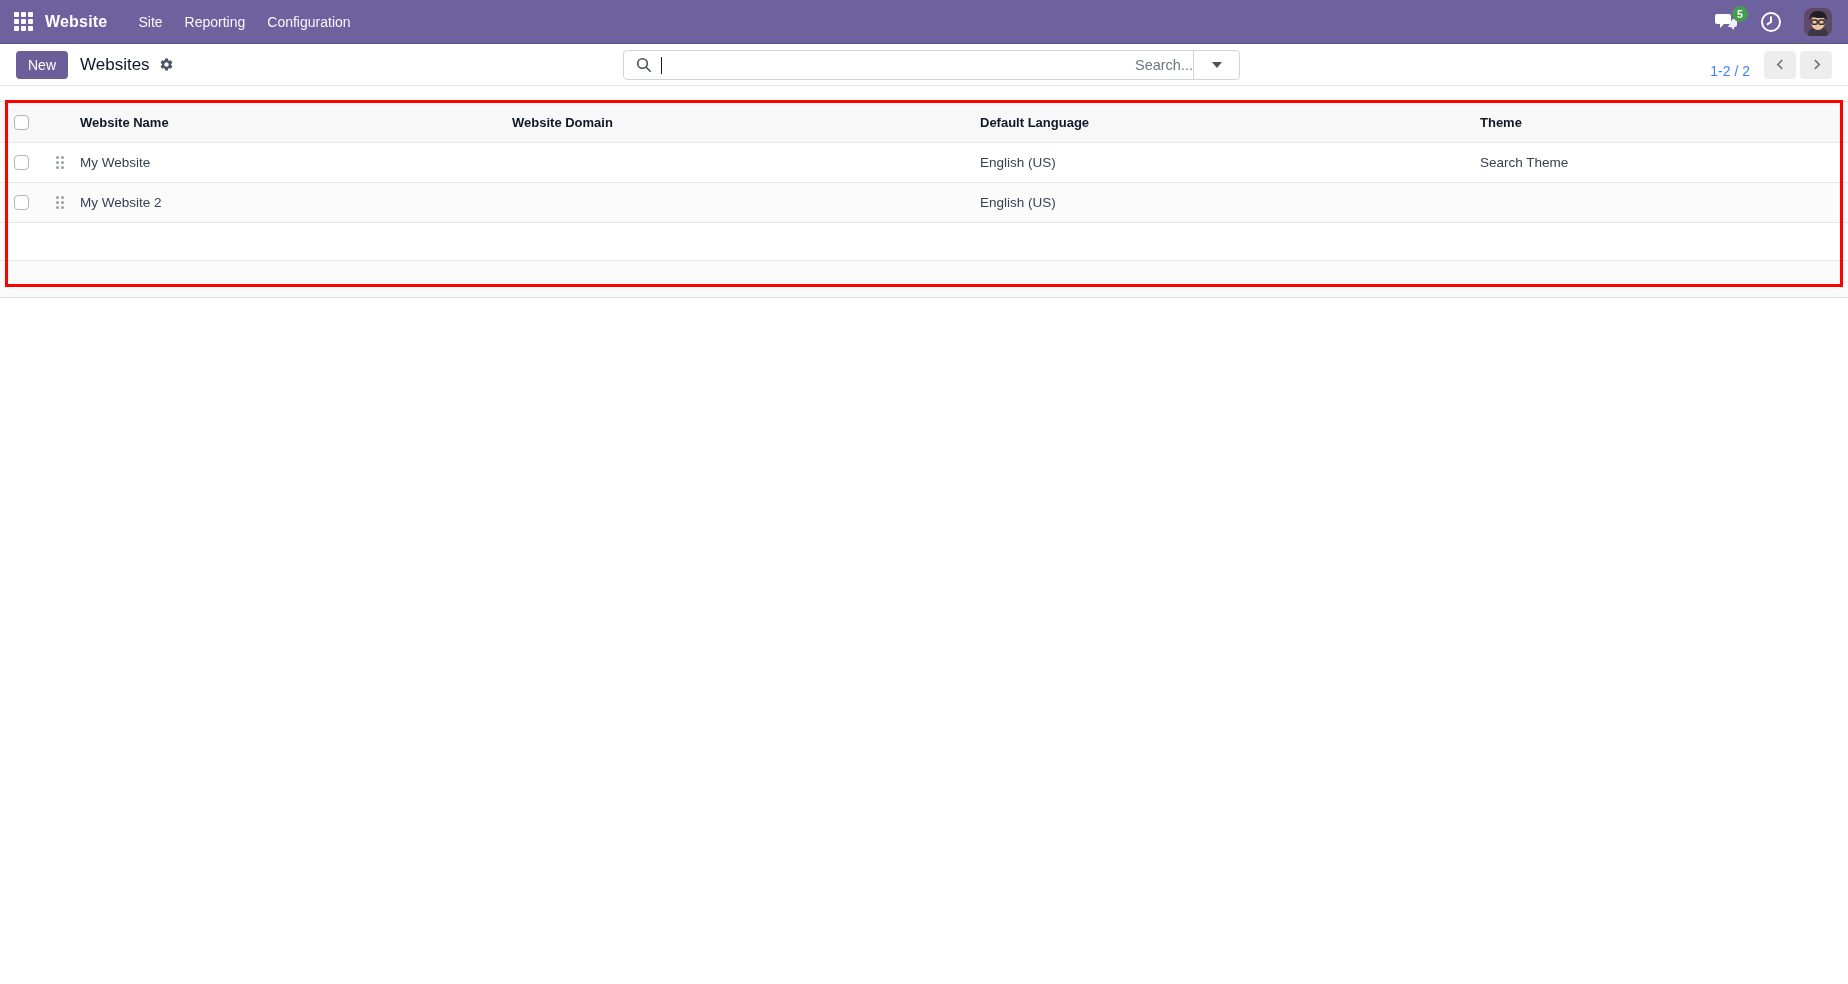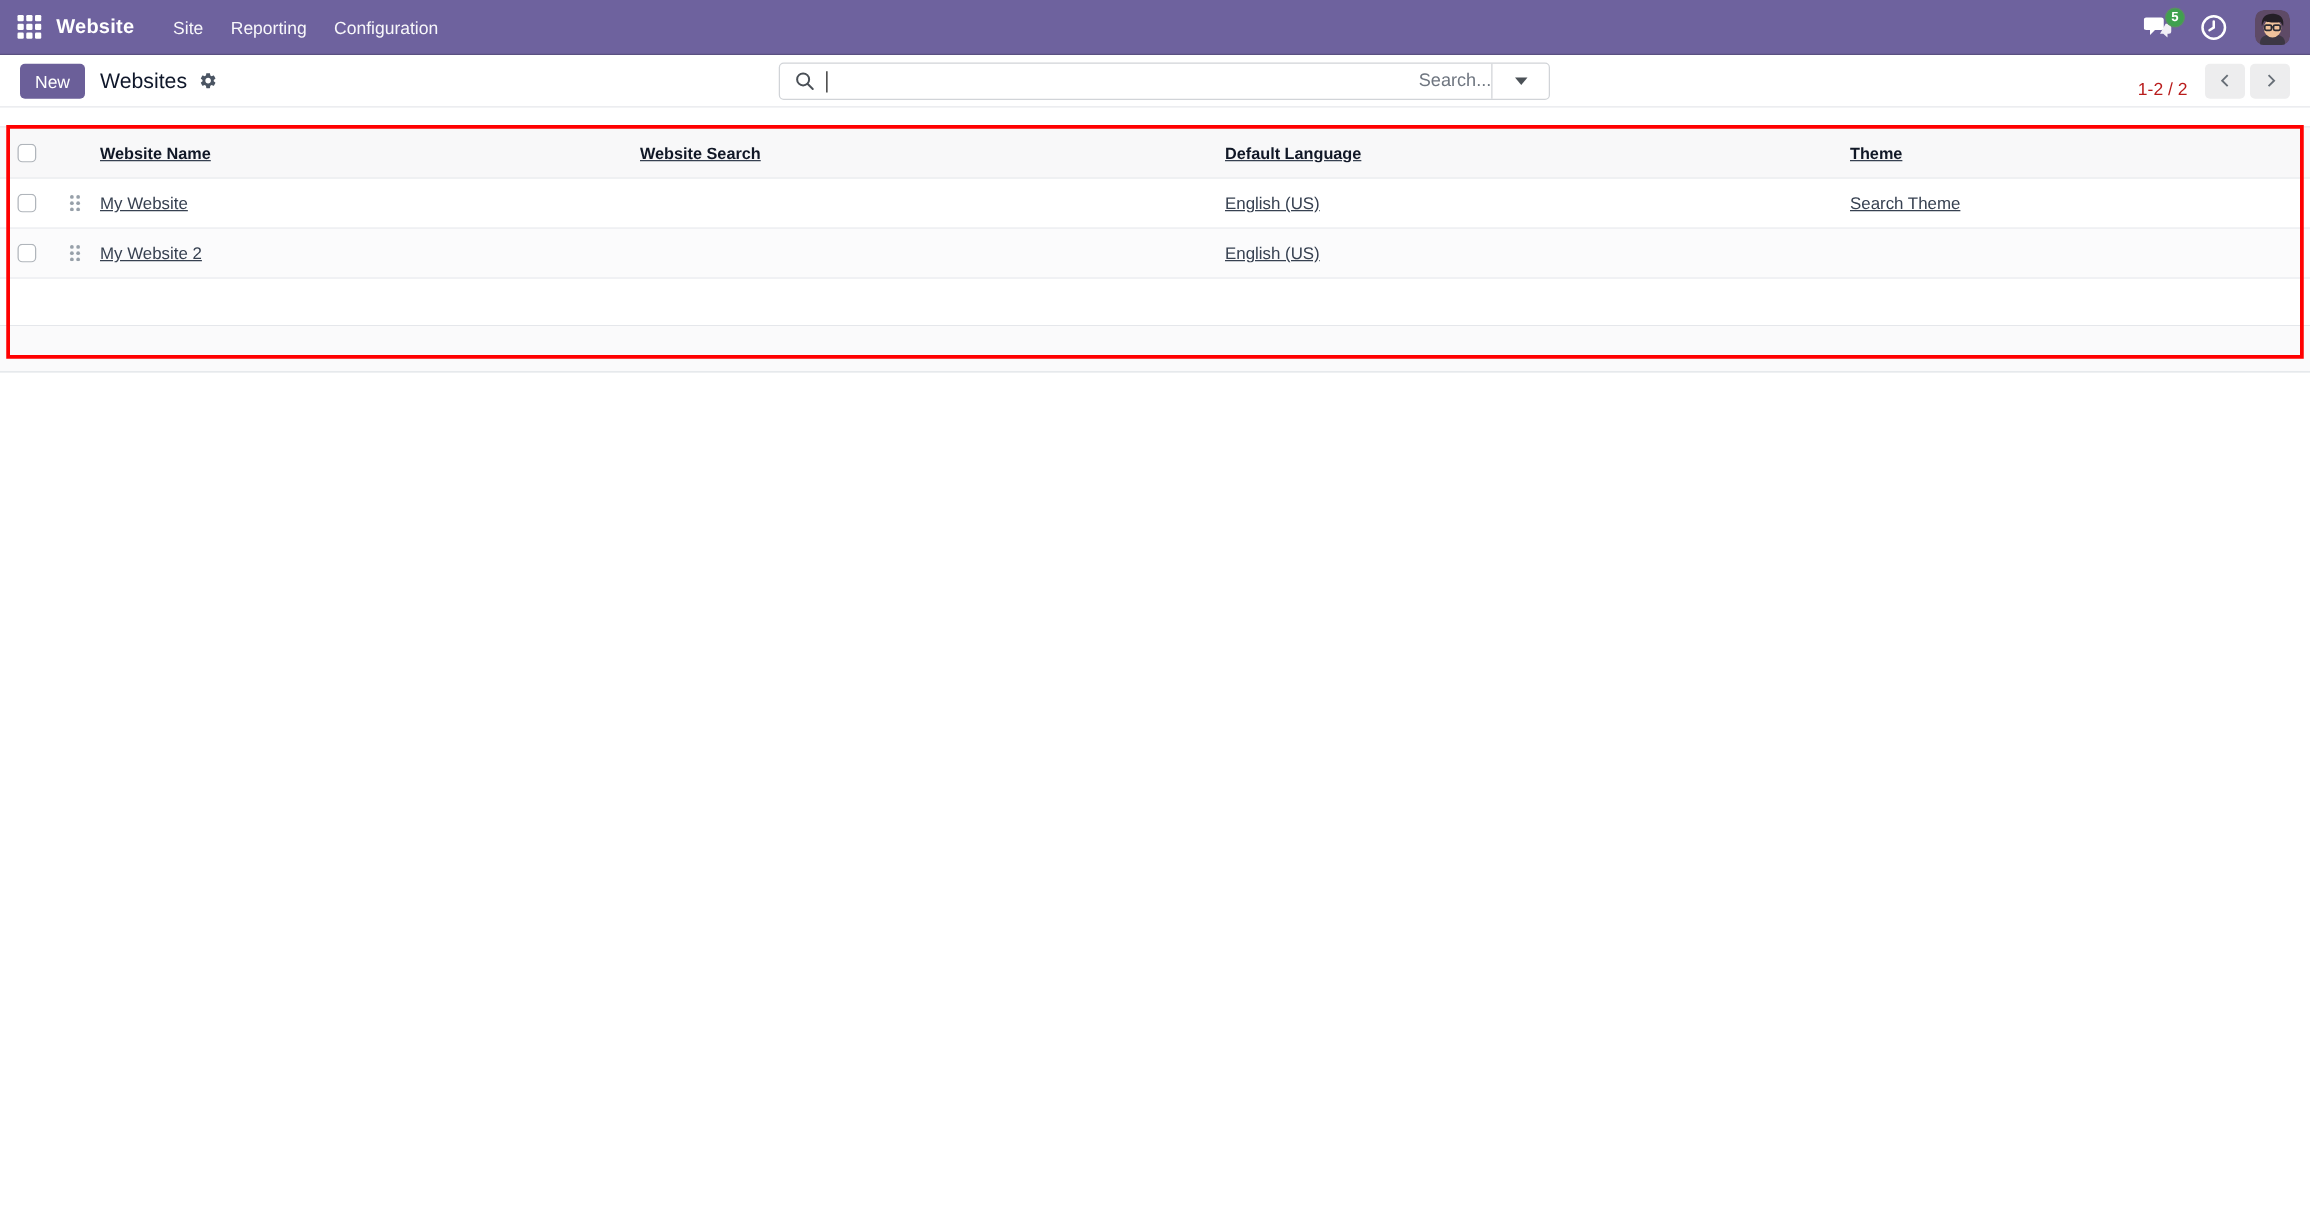--- a/index.html
+++ b/index.html
@@ -55,29 +55,29 @@
   .searchbar .mag{margin-left:12px;flex:none;color:#4a5057;}
   .text-caret{width:1px;height:17px;background:#1a1a1a;margin-left:9px;flex:none;}
   .search-placeholder{font-size:14.5px;color:#6f7680;margin-left:2px;flex:1;white-space:nowrap;overflow:hidden;}
   .search-toggle{
     width:46px;height:100%;border-left:1px solid #d1d4d8;flex:none;
     display:flex;align-items:center;justify-content:center;cursor:pointer;
   }
   .tri-down{width:0;height:0;border-left:5px solid transparent;border-right:5px solid transparent;border-top:6px solid #4b5157;}
 
   .pager{margin-left:auto;display:flex;align-items:center;}
-  .pager-text{font-size:14px;color:#b91c1c;margin-right:10px;margin-top:12px;}
+  .pager-text{font-size:14px;color:#3b82f6;margin-right:10px;margin-top:12px;}
   .pager-btn{
     width:32px;height:28px;background:#ededee;border:none;border-radius:4px;
     display:flex;align-items:center;justify-content:center;cursor:pointer;margin-left:4px;color:#686f77;
   }
 
   
   .list-wrap{position:relative;}
-  .list-table{width:1848px;margin-top:15px;font-size:13.5px;text-decoration:underline;}
+  .list-table{width:1848px;margin-top:15px;font-size:13.5px;}
   .lrow{
     display:grid;grid-template-columns:40px 38px 432px 468px 500px 1fr;
     align-items:center;border-bottom:1px solid #e5e7eb;
   }
   .lrow.lhead{height:42px;background:#f8f8f9;font-size:13px;font-weight:700;color:#111827;border-top:1px solid #e5e7eb;}
   .lrow.ldata{height:40px;background:#fff;color:#374151;cursor:pointer;}
   .lrow.ldata.alt{background:#fbfbfc;}
   .cell{padding-left:2px;overflow:hidden;white-space:nowrap;}
   .cell-check{display:flex;justify-content:center;}
   .cbx{
@@ -184,21 +184,21 @@
 
   <div class="list-wrap">
     <div class="list-table">
 
       <div class="lrow lhead">
         <div class="cell cell-check">
           <input type="checkbox" class="cbx" style="">
         </div>
         <div class="cell"></div>
         <div class="cell">Website Name</div>
-        <div class="cell">Website Search</div>
+        <div class="cell">Website Domain</div>
         <div class="cell">Default Language</div>
         <div class="cell">Theme</div>
       </div>
 
       <div class="lrow ldata">
         <div class="cell cell-check">
           <input type="checkbox" class="cbx" style="">
         </div>
         <div class="cell cell-handle">
           <span class="drag-dots">

